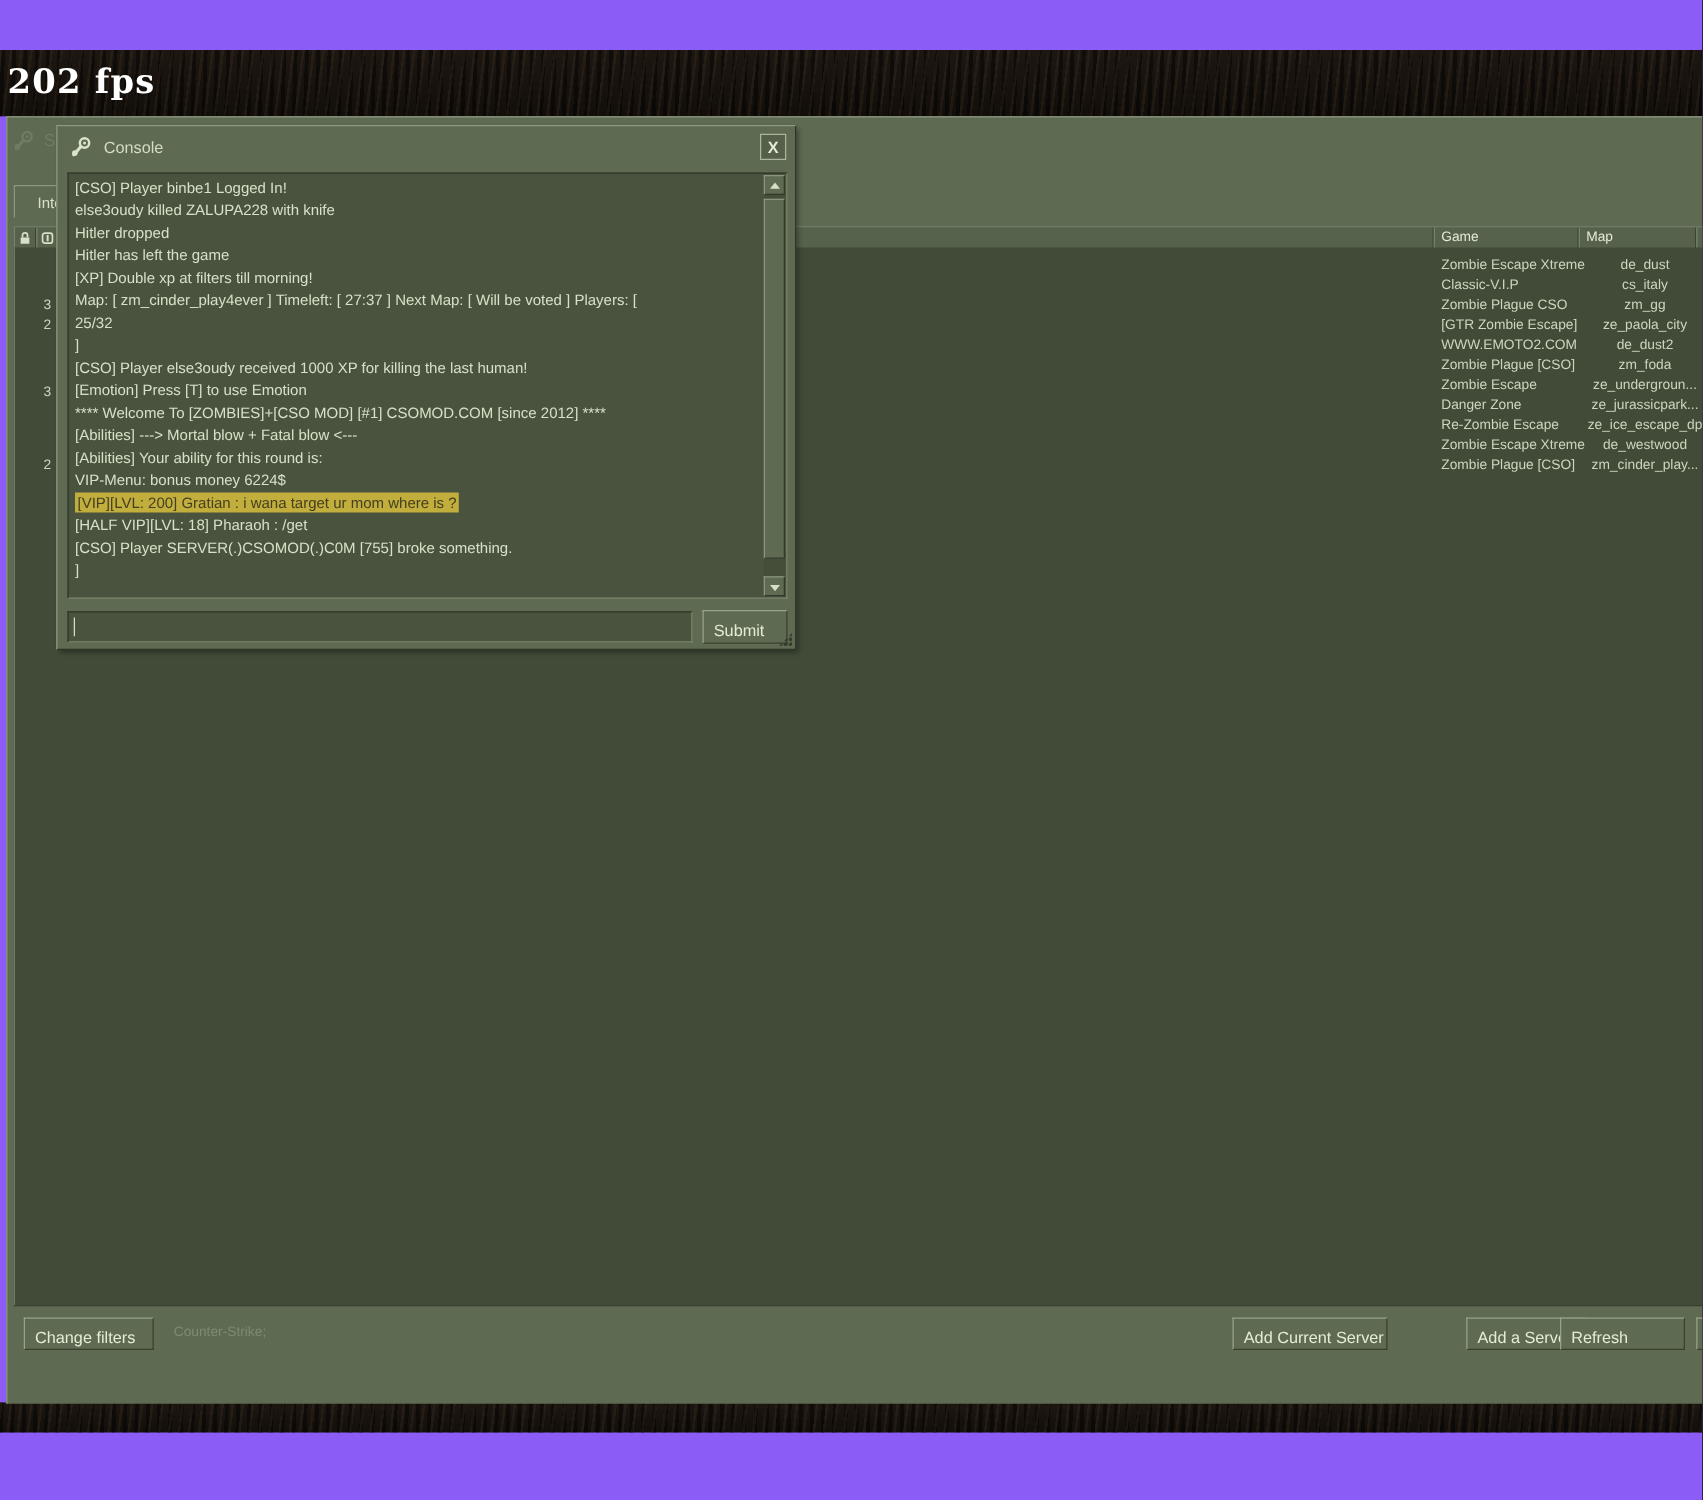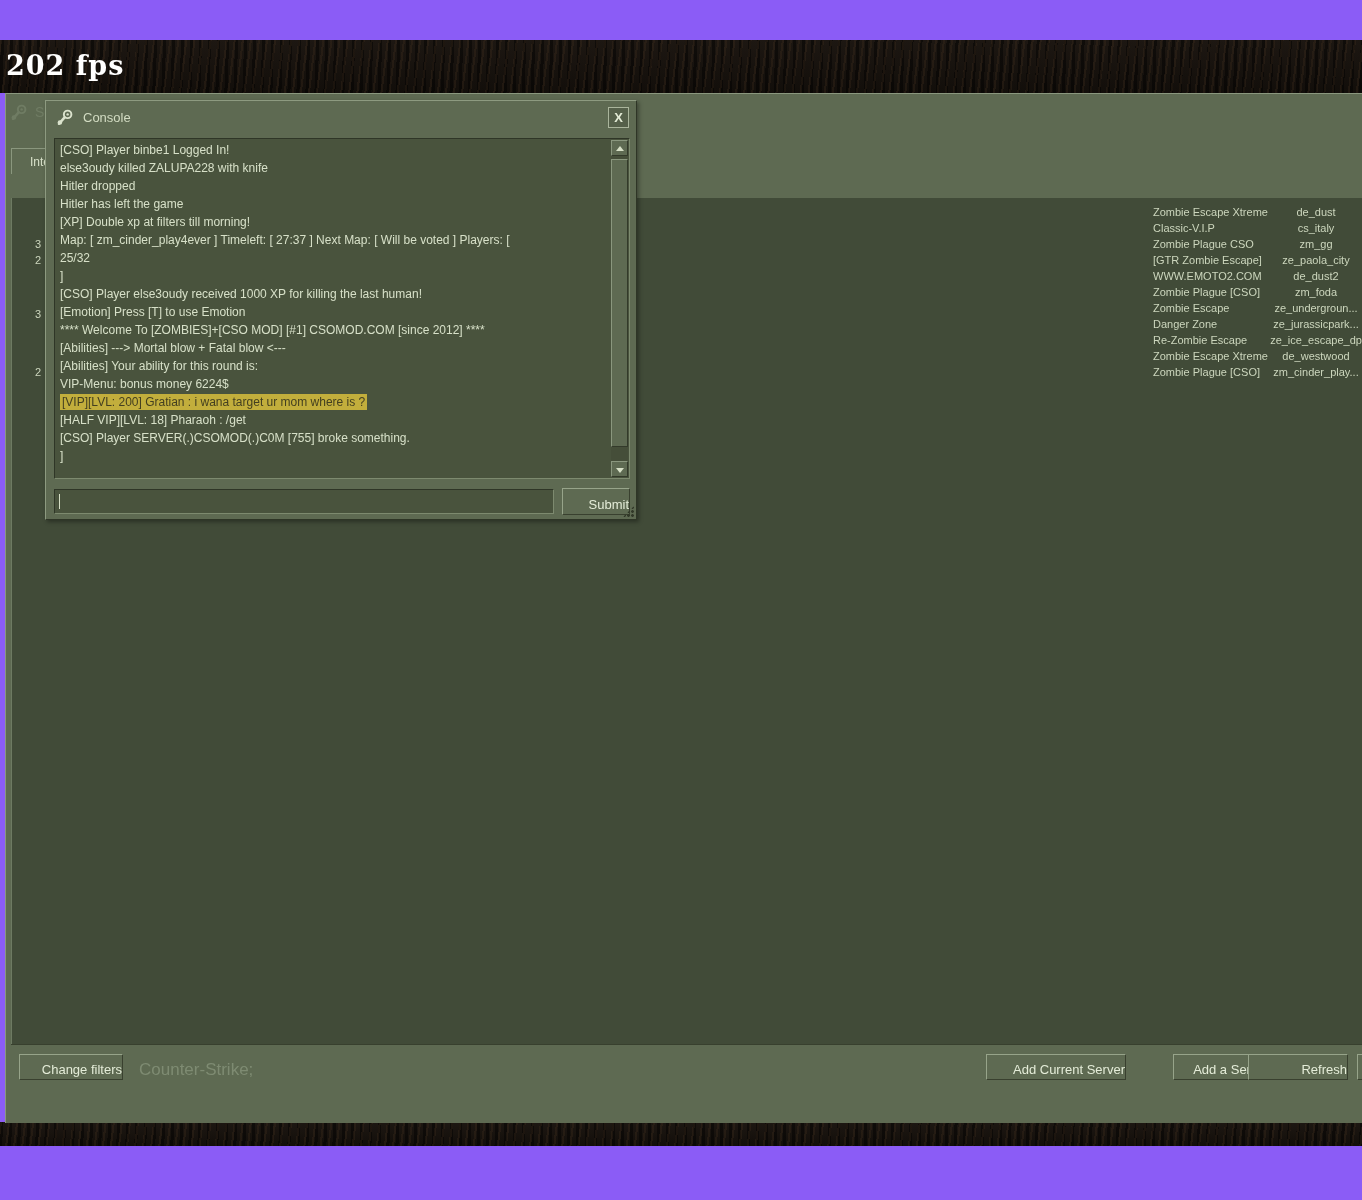--- a/index.html
+++ b/index.html
@@ -40,24 +40,24 @@
       color:#ccd6bd;font-size:11px;line-height:14px;}
   .numcell:nth-child(1){top:39px;} .numcell:nth-child(2){top:55px;}
   .numcell:nth-child(3){top:109px;} .numcell:nth-child(4){top:167px;}
   .rows{position:absolute;left:1136px;top:6px;right:0;}
   .srow{display:flex;height:16px;color:#ccd6bd;font-size:11px;line-height:16px;white-space:nowrap;}
   .col-game{width:121px;padding-left:5px;overflow:hidden;box-sizing:border-box;}
   .col-map{flex:1;overflow:hidden;text-align:center;}
 
   .btn{position:absolute;box-sizing:border-box;background:var(--window-green,#5e6a52);
       border:1px solid; border-color:#97a48a #39402f #39402f #97a48a;
-      color:#e4ecd8;font-size:13px;text-align:right;padding:4px 0 0 8px;height:26px;
+      color:#e4ecd8;font-size:13px;text-align:left;padding:4px 0 0 8px;height:26px;
       font-family:"Liberation Sans",sans-serif;white-space:nowrap;overflow:hidden;}
   .footer-sep{position:absolute;left:5px;right:0;top:950px;border-top:1px solid #38402e;}
-  .filter-text{position:absolute;left:133px;top:966px;color:var(--text-dim,#7e8b72);font-size:17px;}
+  .filter-text{position:absolute;left:133px;top:966px;color:var(--text-dim,#7e8b72);font-size:11px;}
 
   
   .console{position:absolute;left:45px;top:100px;width:592px;height:420px;z-index:5;
       background:var(--window-green,#5e6a52);
       border:1px solid;border-color:#8d9a80 #2e3526 #2e3526 #8d9a80;
       box-shadow:2px 2px 4px rgba(0,0,0,.35);box-sizing:border-box;}
   .ctitle{position:absolute;left:10px;top:7px;display:flex;align-items:center;gap:9px;}
   .ctitle .t{color:#d3dcc3;font-size:13px;}
   .closebtn{position:absolute;right:7px;top:6px;width:21px;height:21px;box-sizing:border-box;
       background:#55604a;border:1px solid #aab59c;color:#e3ebd6;font-weight:bold;font-size:13px;
@@ -104,20 +104,42 @@
           <circle cx="15.5" cy="8.5" r="1.6" fill="#7e8b72"></circle>
           <path d="M4 21 L11.5 12.5" stroke="#7e8b72" stroke-width="3.4" stroke-linecap="round"></path>
           <circle cx="5.2" cy="19.2" r="3" fill="#7e8b72"></circle>
         </svg>
       </span>
       <span class="t">Se</span>
     </div>
 
     <div class="tab">Inter</div>
 
+    <div class="header-row">
+      <div class="hcell icons" style="left:0;width:18px;">
+        <span>
+          <svg width="10" height="11" viewBox="0 0 10 11">
+            <path d="M3 5 V3.2 a2 2 0 0 1 4 0 V5" fill="none" stroke="#d7e0c8" stroke-width="1.4"></path>
+            <rect x="1.5" y="5" width="7" height="5" fill="#d7e0c8"></rect>
+          </svg>
+        </span>
+      </div>
+      <div class="hcell icons" style="left:18px;width:17px;">
+        <span>
+          <svg width="10" height="11" viewBox="0 0 10 11">
+            <rect x="1" y="1.5" width="8" height="8" rx="2" fill="none" stroke="#d7e0c8" stroke-width="1.4"></rect>
+            <rect x="4.3" y="3" width="1.6" height="5" fill="#d7e0c8"></rect>
+          </svg>
+        </span>
+      </div>
+      <div class="hcell" style="left:35px;width:1101px;"></div>
+      <div class="hcell" style="left:1136px;width:116px;">Game</div>
+      <div class="hcell" style="left:1252px;width:94px;">Map</div>
+      <div class="hcell" style="left:1346px;width:11px;"></div>
+    </div>
 
     <div class="list-body">
       <div class="numcol">
           <div class="numcell">3</div>
           <div class="numcell">2</div>
           <div class="numcell">3</div>
           <div class="numcell">2</div>
         </div>
       <div class="rows">
           <div class="srow">
@@ -163,21 +185,21 @@
           <div class="srow">
             <span class="col-game">Zombie Plague [CSO]</span>
             <span class="col-map">zm_cinder_play...</span>
           </div>
         </div>
     </div>
 
     <div class="footer-sep"></div>
     <button class="btn" style="left:13px;top:960px;width:104px;">Change filters</button>
     <div class="filter-text">Counter-Strike;</div>
-    <button class="btn" style="left:980px;top:960px;width:140px;">Add Current Server</button>
+    <button class="btn" style="left:980px;top:960px;width:124px;">Add Current Server</button>
     <button class="btn" style="left:1135px;top:960px;width:97px;margin-left:32px;">Add a Server</button>
     <button class="btn" style="left:1242px;top:960px;width:100px;">Refresh</button>
     <button class="btn" style="left:1351px;top:960px;width:50px;">C</button>
   </div>
 
   <div class="console">
     <div class="ctitle">
       <span>
         <svg width="18" height="18" viewBox="0 0 24 24">
           <circle cx="15.5" cy="8.5" r="5" fill="none" stroke="#dbe3cd" stroke-width="2.6"></circle>

